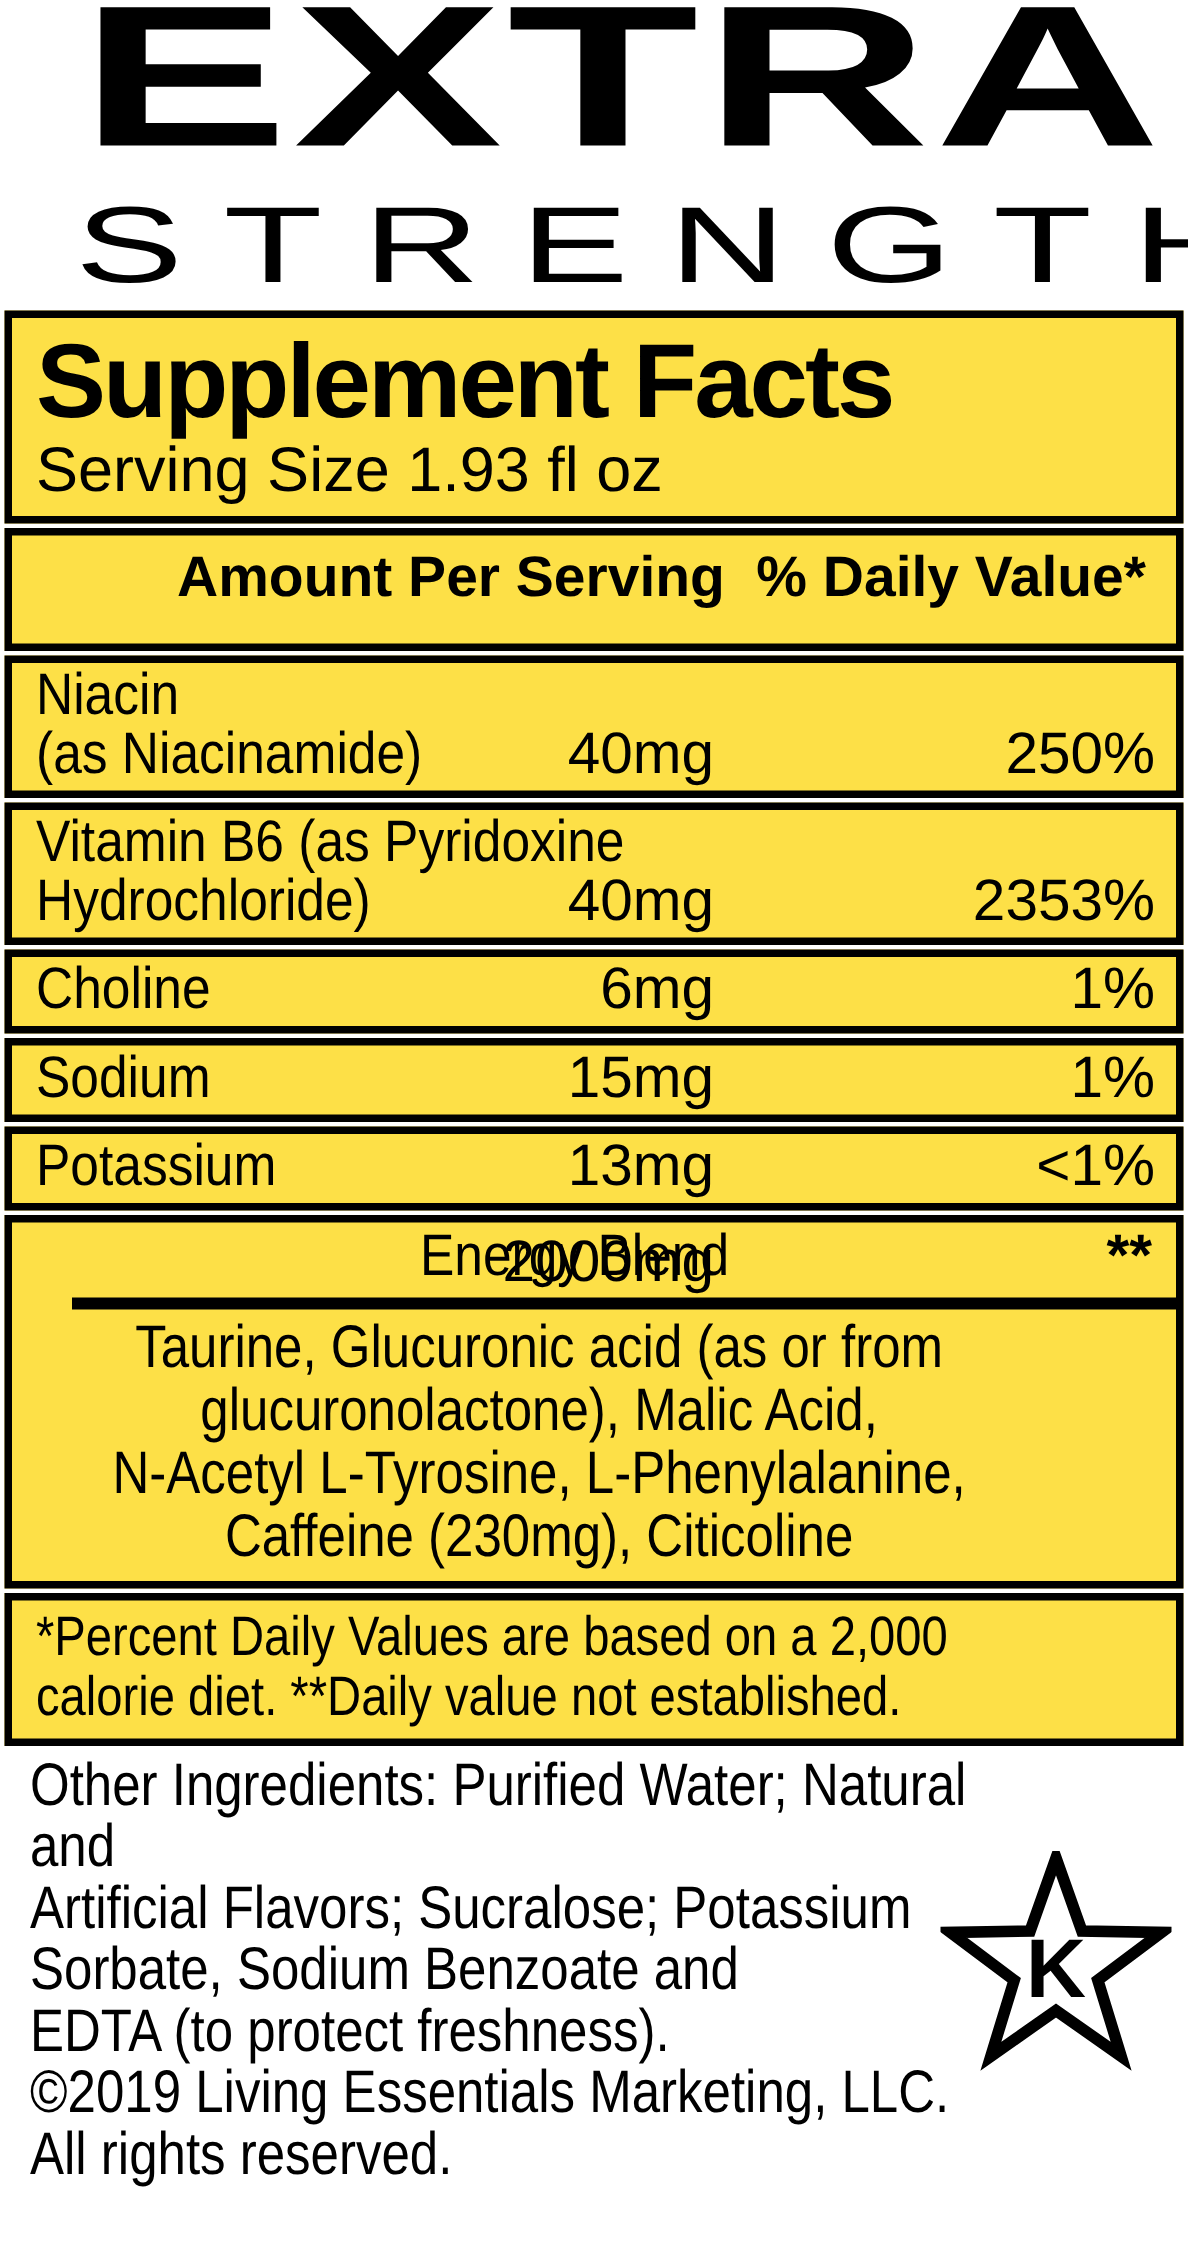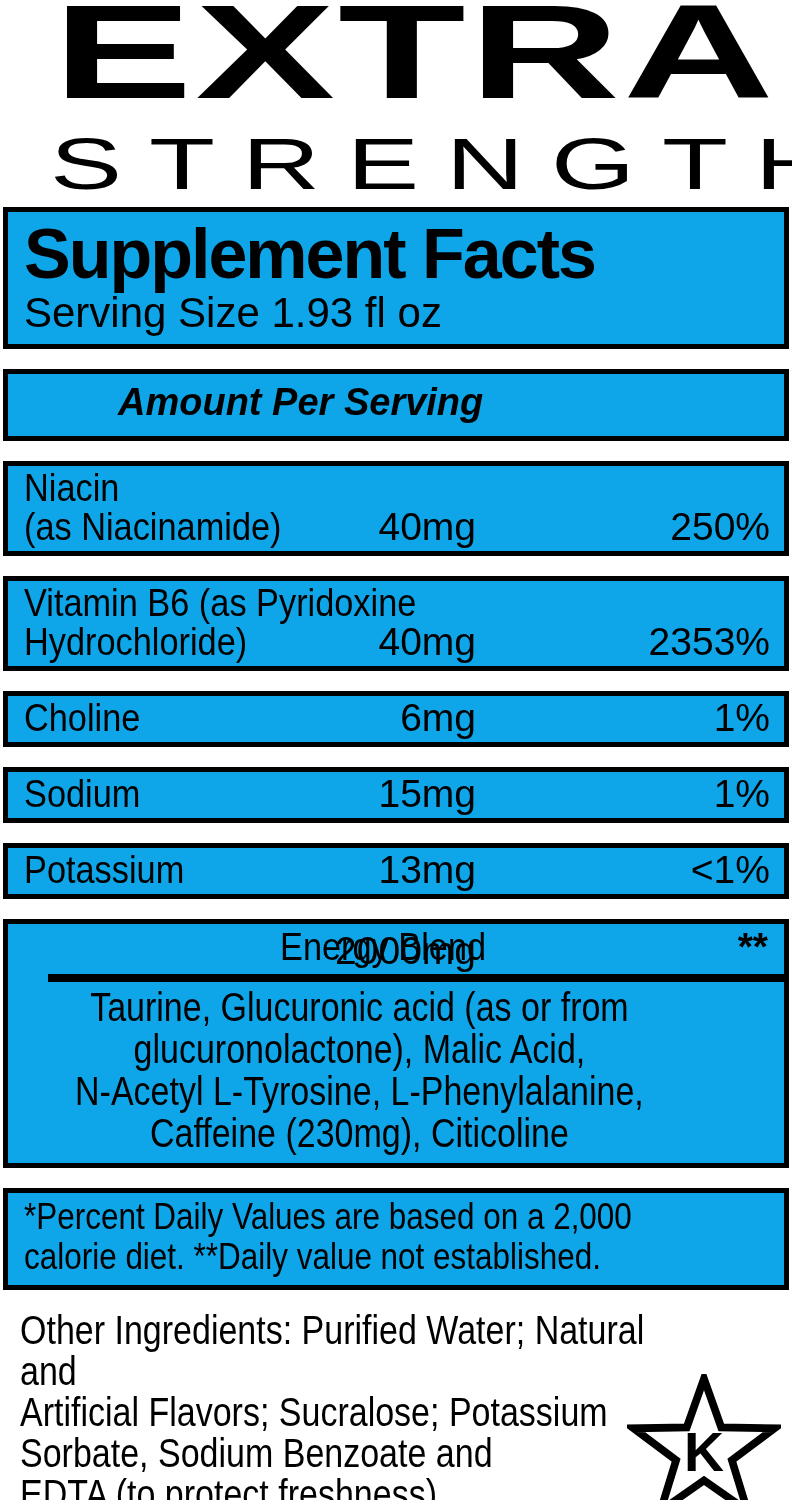--- a/index.html
+++ b/index.html
@@ -30,43 +30,42 @@
     line-height: 58px;
     letter-spacing: 18px;
     white-space: nowrap;
     transform: scaleX(1.5);
     transform-origin: 0 0;
   }
   
   .panel { margin: 14px 3px 0 3px; }
   .box {
     border: 5px solid #000;
-    margin-bottom: 20px;
-    background: #0ea5e9;
+    margin-bottom: 3px;
+    background: #fde047;
     position: relative;
     box-sizing: border-box;
   }
   .title-box { padding: 8px 14px 8px 16px; }
   .sf-title {
     font-size: 70px;
     font-weight: bold;
     letter-spacing: -2px;
     line-height: 68px;
     white-space: nowrap;
   }
   .serving { font-size: 42px; line-height: 46px; margin-top: 2px; }
   .header-box {
     display: flex;
     justify-content: space-between;
     align-items: center;
-    padding: 7px 20px 13px 110px;
+    padding: 7px 20px 23px 110px;
     font-size: 38px;
     font-weight: bold;
     line-height: 42px;
-    font-style: italic;
   }
   .row { padding: 2px 14px 5px 16px; font-size: 39px; line-height: 39px; }
   .name {
     display: inline-block;
     white-space: pre-line;
     transform: scaleX(0.88);
     transform-origin: 0 0;
   }
   .amt { position: absolute; right: 308px; bottom: 5px; font-size: 39px; }
   .dv  { position: absolute; right: 14px;  bottom: 5px; font-size: 39px; }
@@ -123,20 +122,21 @@
 
   <div class="panel">
 
     <div class="box title-box">
       <div class="sf-title">Supplement Facts</div>
       <div class="serving">Serving Size 1.93 fl oz</div>
     </div>
 
     <div class="box header-box">
       <span>Amount Per Serving</span>
+      <span>% Daily Value*</span>
     </div>
 
     <div class="box row">
       <span class="name">Niacin
 (as Niacinamide)</span>
       <span class="amt">40mg</span>
       <span class="dv">250%</span>
     </div>
 
     <div class="box row">

